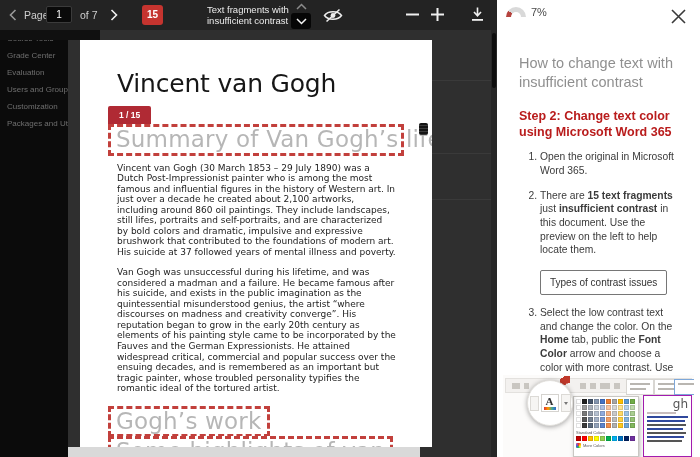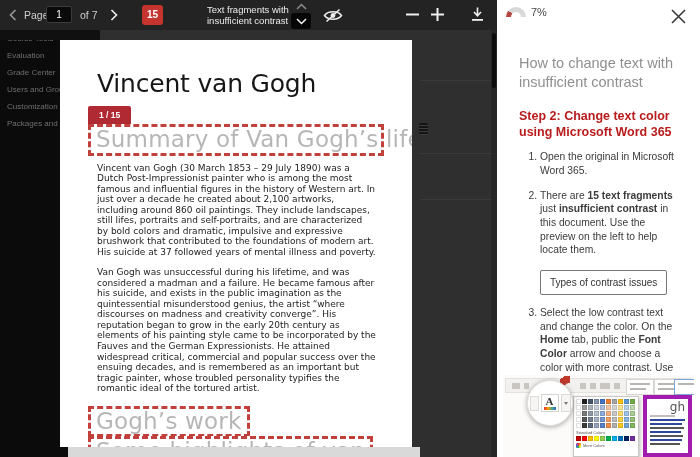--- a/index.html
+++ b/index.html
@@ -24,21 +24,21 @@
 
   
   .vline{position:absolute;left:420px;width:77px;height:1px;background:#3a3a3a;z-index:6;}
   .scroll-track{position:absolute;left:491px;top:30px;width:6px;bottom:0;background:#262626;z-index:7;}
   .scroll-thumb{position:absolute;left:492px;top:33px;width:4px;height:55px;background:#0d0d0d;border-radius:2px;z-index:8;}
   .page-handle{position:absolute;left:419px;top:123px;width:9px;height:12px;background:#151515;border-radius:2px;z-index:12;
     background-image:repeating-linear-gradient(#151515 0 2px,#3c3c3c 2px 3px);}
   .bottom-strip{position:absolute;left:68px;top:447px;width:352px;height:10px;background:#d9d9d9;z-index:11;}
 
   
-  .page{position:absolute;left:60px;top:40px;width:352px;height:407px;background:#fff;z-index:10;box-sizing:border-box;
+  .page{position:absolute;left:80px;top:40px;width:352px;height:407px;background:#fff;z-index:10;box-sizing:border-box;
     padding:0 36px 0 37px;overflow:hidden;font-family:"DejaVu Sans",sans-serif;}
   .doc-title{font-size:25px;font-weight:400;color:#161616;margin:29px 0 7px;letter-spacing:-.2px;}
   .issue-badge{display:inline-block;background:#b02a34;color:#fff;font-size:8.5px;font-weight:bold;padding:4px 11px;
     border-radius:2px 2px 0 0;margin-left:-9px;font-family:"Liberation Sans",sans-serif;vertical-align:bottom;}
   .flag{border:3px dashed #c2403c;background:#fff;padding:0 5px;margin-left:-9px;box-sizing:border-box;}
   .flag .fh{font-size:23px;font-weight:normal;color:#b6b6b6;line-height:1.12;letter-spacing:.2px;white-space:nowrap;}
   .fb1{margin-right:-8px;}
   .fb2{display:table;margin-top:12px;}
   .fb2 + .fb2{margin-top:-1px;}
   .page p{font-size:9px;line-height:1.17;color:#1c1c1c;margin:7px 0 10px;}
@@ -84,21 +84,21 @@
     background:linear-gradient(90deg,#d33,#f90,#4a9,#36c);}
   .mag-dd{width:8px;height:16px;border:1px solid #dcdad6;background:#f6f5f3;position:relative;}
   .mag-dd::after{content:"";position:absolute;left:2px;top:7px;border:2px solid transparent;border-top:3px solid #777;}
   .ws-palette{position:absolute;left:70px;top:21px;width:66px;height:61px;background:#fff;border:1px solid #c9c7c3;
     box-shadow:1px 2px 4px rgba(0,0,0,.25);z-index:3;padding:2px;box-sizing:border-box;}
   .pal-grid{display:grid;grid-template-columns:repeat(10,5px);gap:1px;}
   .pal-grid .sw{width:5px;height:5px;border:.5px solid rgba(0,0,0,.12);box-sizing:border-box;}
   .pal-label{font-size:4px;color:#555;margin:2px 0 1px;}
   .pal-more{display:flex;align-items:center;gap:2px;margin-top:2px;font-size:4px;color:#555;}
   .rainbow-dot{width:5px;height:5px;border-radius:1px;background:conic-gradient(#e33,#fa0,#ff3,#3b5,#36c,#85c,#e33);}
-  .ws-doc{position:absolute;left:140px;top:20px;right:2px;bottom:0;background:#fff;border:4px solid #a21caf;padding:2px 3px;z-index:2;}
+  .ws-doc{position:absolute;left:140px;top:20px;right:2px;bottom:0;background:#fff;border:1px solid #a21caf;padding:2px 3px;z-index:2;}
   .ws-gh{font-size:12px;color:#555;text-align:right;line-height:12px;font-family:"DejaVu Sans",sans-serif;}
   .skl{height:2px;margin:2px 0;background:#8a8fb8;}
   .skl.d{background:#555;}
   .skl.b{background:#30489c;}
 </style>
 </head>
 <body>
 
 <div class="app">
 
@@ -156,22 +156,22 @@
       <svg width="13" height="15" viewBox="0 0 13 15">
         <path d="M6.5 0.5 V8 M3 5 L6.5 8.8 L10 5" stroke="#f0f0f0" stroke-width="1.6" fill="none"></path>
         <rect x="1" y="12" width="11" height="1.8" fill="#f0f0f0"></rect>
       </svg>
     </span>
   </div>
 
   <div class="sidebar">
     <div class="sb-active"></div>
     <div class="sb-item">Course Tools</div>
+    <div class="sb-item">Grade Center</div>
     <div class="sb-item">Evaluation</div>
-    <div class="sb-item">Grade Center</div>
     <div class="sb-item">Users and Groups</div>
     <div class="sb-item">Customization</div>
     <div class="sb-item">Packages and Utilities</div>
   </div>
   <div class="sb-bump"></div>
 
   <div class="vline" style="top:80px"></div>
   <div class="vline" style="top:153px"></div>
   <div class="vline" style="top:199px"></div>
   <div class="scroll-track"></div>

